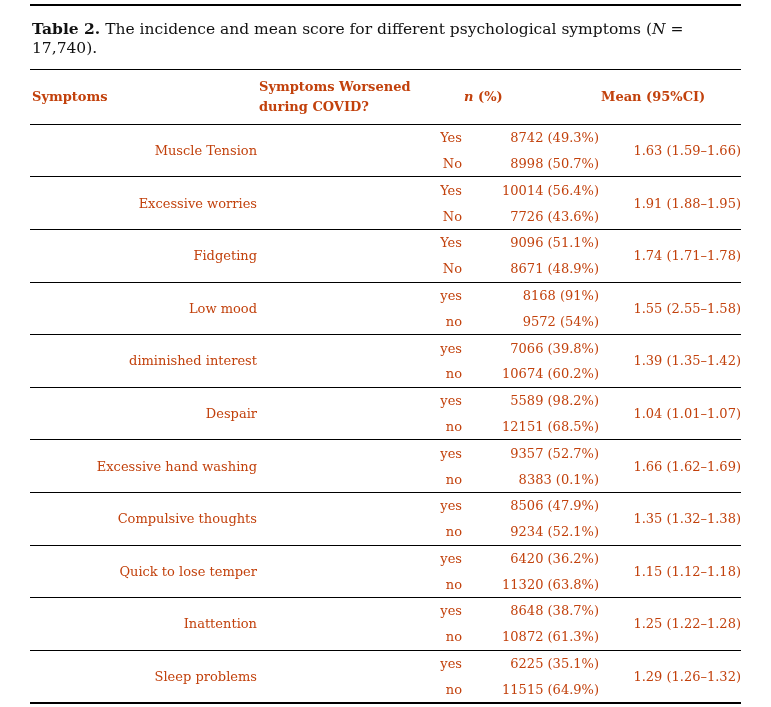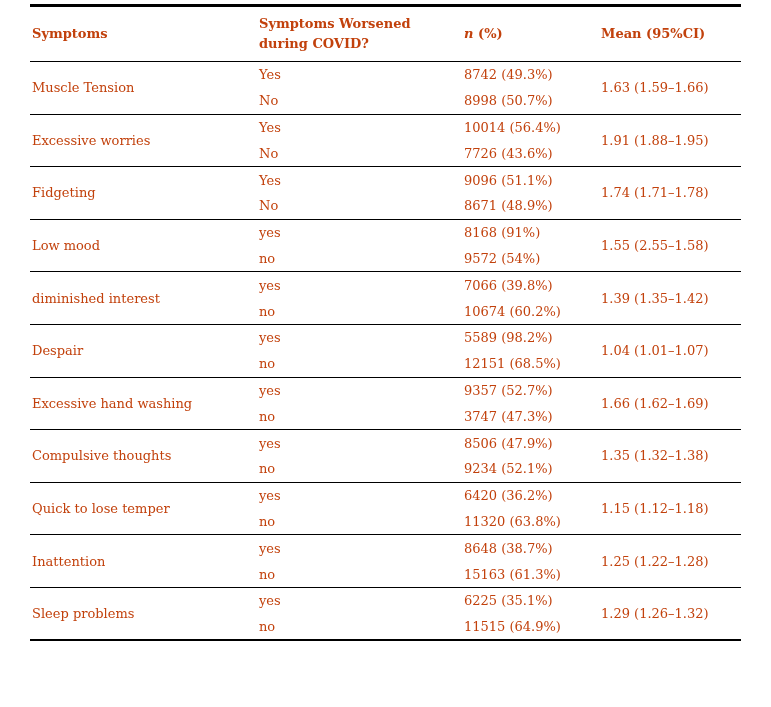--- a/index.html
+++ b/index.html
@@ -42,35 +42,38 @@
     border-bottom: 1.5px solid #000;
     height: 55px;
     text-align: left;
     vertical-align: middle;
     font-weight: bold;
     padding: 0 0 0 2px;
     line-height: 1.55;
   }
   thead th .hline { display: block; }
   thead i, td i { font-style: italic; }
-  tbody.group { border-bottom: 1px solid #000; }
+  tbody.group { border-bottom: 1px solid #000; text-align: right; }
   td {
     height: 26.3px;
     vertical-align: middle;
     padding: 0 0 0 2px;
     white-space: nowrap;
   }
   td.symptom, td.mean { vertical-align: middle; }
 </style>
 </head>
 <body>
 
 <div class="page">
   <div class="table-wrap">
 
+    <div class="caption">
+      <span class="cap-label">Table 2.</span><span> The incidence and mean score for different psychological symptoms (</span><i>N</i><span> = 17,740).</span>
+    </div>
 
     <table id="symptoms-table">
       <colgroup>
         <col class="c1">
           <col class="c2">
           <col class="c3">
           <col class="c4">
       </colgroup>
       <thead>
         <tr>
@@ -164,21 +167,21 @@
 
   <tbody class="group">
     <tr>
       <td class="symptom" rowspan="2">Excessive hand washing</td>
       <td class="worsened">yes</td>
       <td class="ncol">9357 (52.7%)</td>
       <td class="mean" rowspan="2">1.66 (1.62–1.69)</td>
     </tr>
     <tr>
       <td class="worsened">no</td>
-      <td class="ncol">3747 (47.3%)</td>
+      <td class="ncol">8383 (0.1%)</td>
     </tr>
   </tbody>
 
   <tbody class="group">
     <tr>
       <td class="symptom" rowspan="2">Compulsive thoughts</td>
       <td class="worsened">yes</td>
       <td class="ncol">8506 (47.9%)</td>
       <td class="mean" rowspan="2">1.35 (1.32–1.38)</td>
     </tr>
@@ -203,21 +206,21 @@
 
   <tbody class="group">
     <tr>
       <td class="symptom" rowspan="2">Inattention</td>
       <td class="worsened">yes</td>
       <td class="ncol">8648 (38.7%)</td>
       <td class="mean" rowspan="2">1.25 (1.22–1.28)</td>
     </tr>
     <tr>
       <td class="worsened">no</td>
-      <td class="ncol">15163 (61.3%)</td>
+      <td class="ncol">10872 (61.3%)</td>
     </tr>
   </tbody>
 
   <tbody class="group">
     <tr>
       <td class="symptom" rowspan="2">Sleep problems</td>
       <td class="worsened">yes</td>
       <td class="ncol">6225 (35.1%)</td>
       <td class="mean" rowspan="2">1.29 (1.26–1.32)</td>
     </tr>

